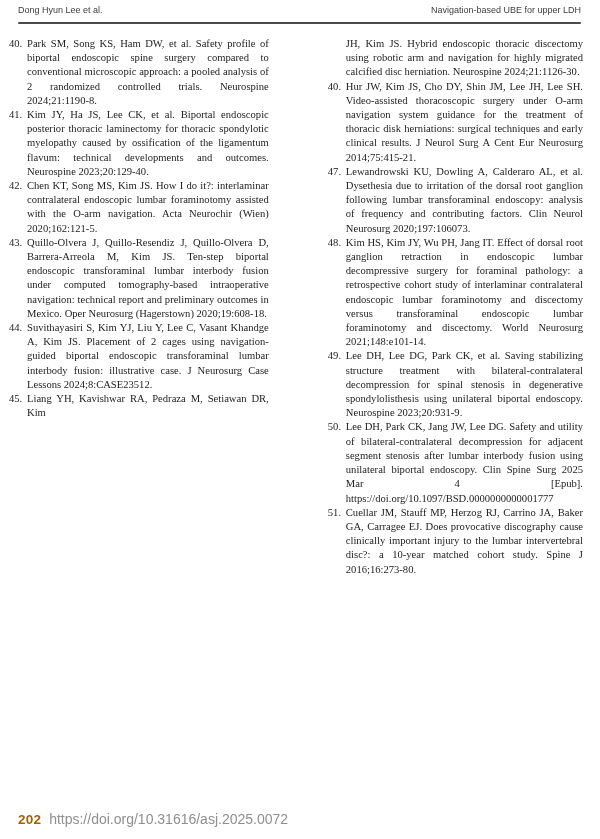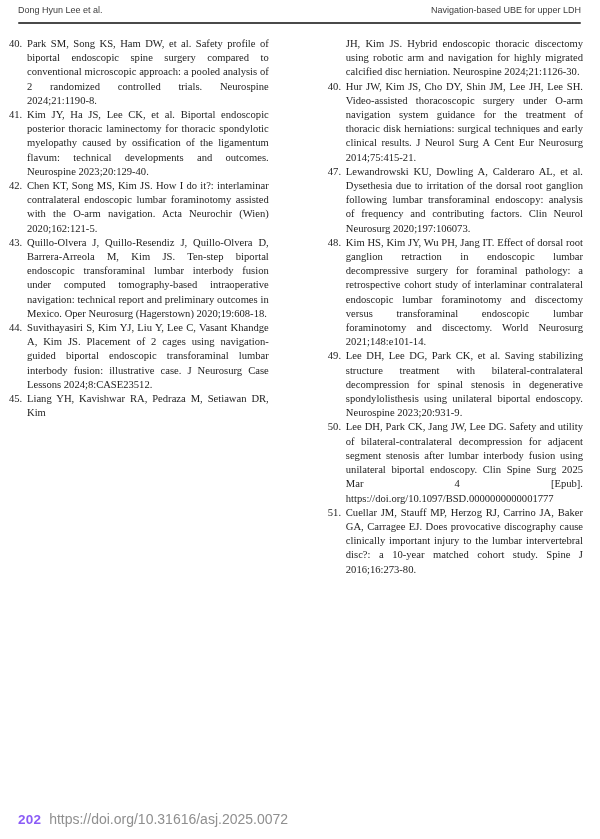--- a/index.html
+++ b/index.html
@@ -38,21 +38,21 @@
   }
   .ref-num { flex: 0 0 18px; width: 18px; }
   .ref-text { flex: 1; text-align: justify; }
   .col-left li:last-child .ref-text { text-align-last: justify; }
   .page-footer {
     position: absolute; left: 18px; bottom: 12px;
     display: flex; align-items: baseline;
     font-family: "Liberation Sans", sans-serif;
   }
   .page-num {
-    font-size: 13.5px; font-weight: bold; color: #8b5cf6;
+    font-size: 13.5px; font-weight: bold; color: #a16207;
     letter-spacing: 0.2px;
   }
   .doi {
     font-size: 14px; color: #8f8f8f; margin-left: 8px;
   }
 </style>
 </head>
 <body>
 
 <div class="page">

